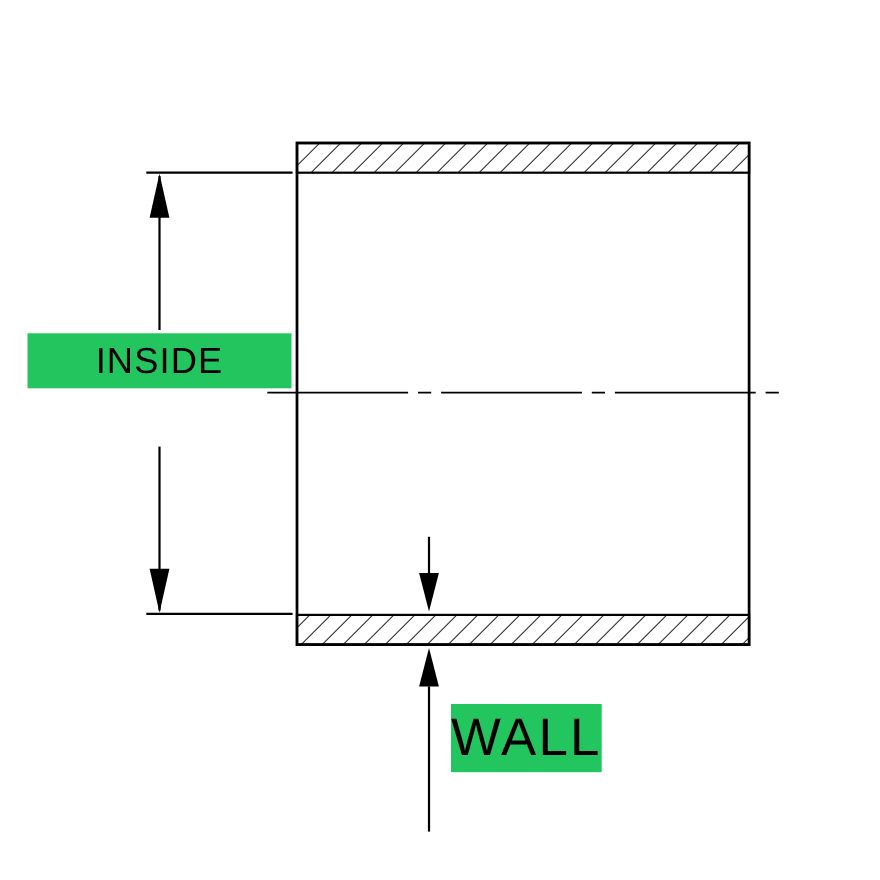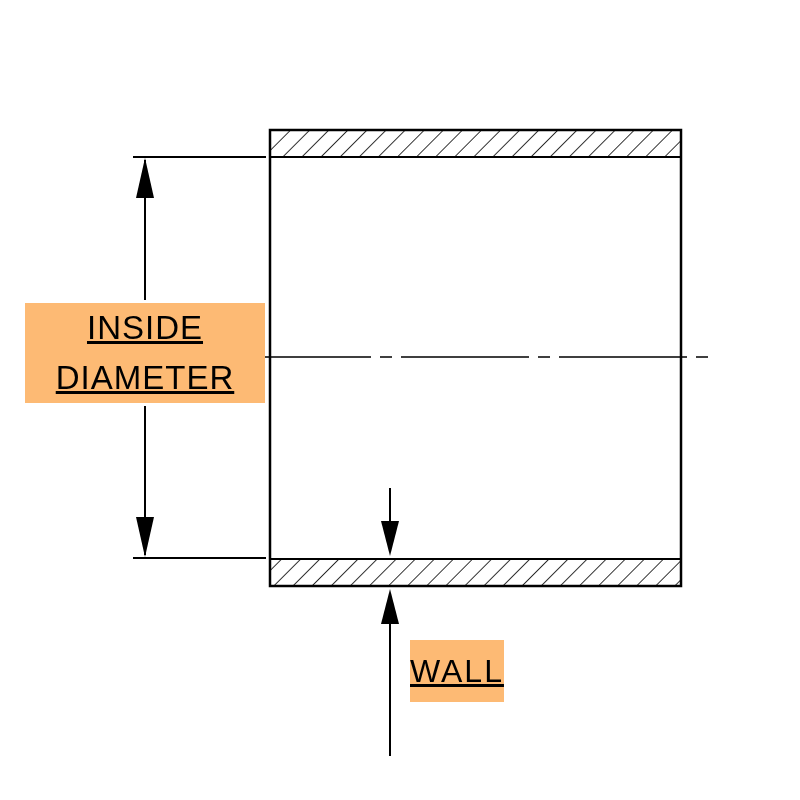--- a/index.html
+++ b/index.html
@@ -31,28 +31,27 @@
     width: 240px;
     text-align: center;
     font-size: 33px;
     line-height: 50px;
     letter-spacing: 1px;
   }
   #label-wall-thickness {
     left: 410px;
     top: 640px;
     text-align: left;
-    font-size: 32px;
+    font-size: 48px;
     line-height: 62px;
     letter-spacing: 2px;
   }
   .dim-label .line {
-    background: #fdba74;
+    background: #22c55e;
     display: block;
-    text-decoration: underline;
   }
 </style>
 </head>
 <body>
 
 <div id="stage">
 
   <svg id="drawing" width="800" height="800" viewBox="0 0 800 800">
     <defs>
       <pattern id="hatch" patternUnits="userSpaceOnUse" width="13.5" height="13.5" patternTransform="rotate(45)">
@@ -76,20 +75,19 @@
     <polygon points="145,557 136,517 154,517" fill="#000000"></polygon>
 
     <line x1="390" y1="488" x2="390" y2="523" stroke="#000000" stroke-width="2"></line>
     <polygon points="390,556 381,521 399,521" fill="#000000"></polygon>
     <polygon points="390,589 381,624 399,624" fill="#000000"></polygon>
     <line x1="390" y1="624" x2="390" y2="756" stroke="#000000" stroke-width="2"></line>
   </svg>
 
   <div class="dim-label" id="label-inside-diameter">
     <span class="line">INSIDE</span>
-    <span class="line">DIAMETER</span>
   </div>
 
   <div class="dim-label" id="label-wall-thickness">
     <span class="line">WALL</span>
   </div>
 
 </div>
 
 </body></html>

